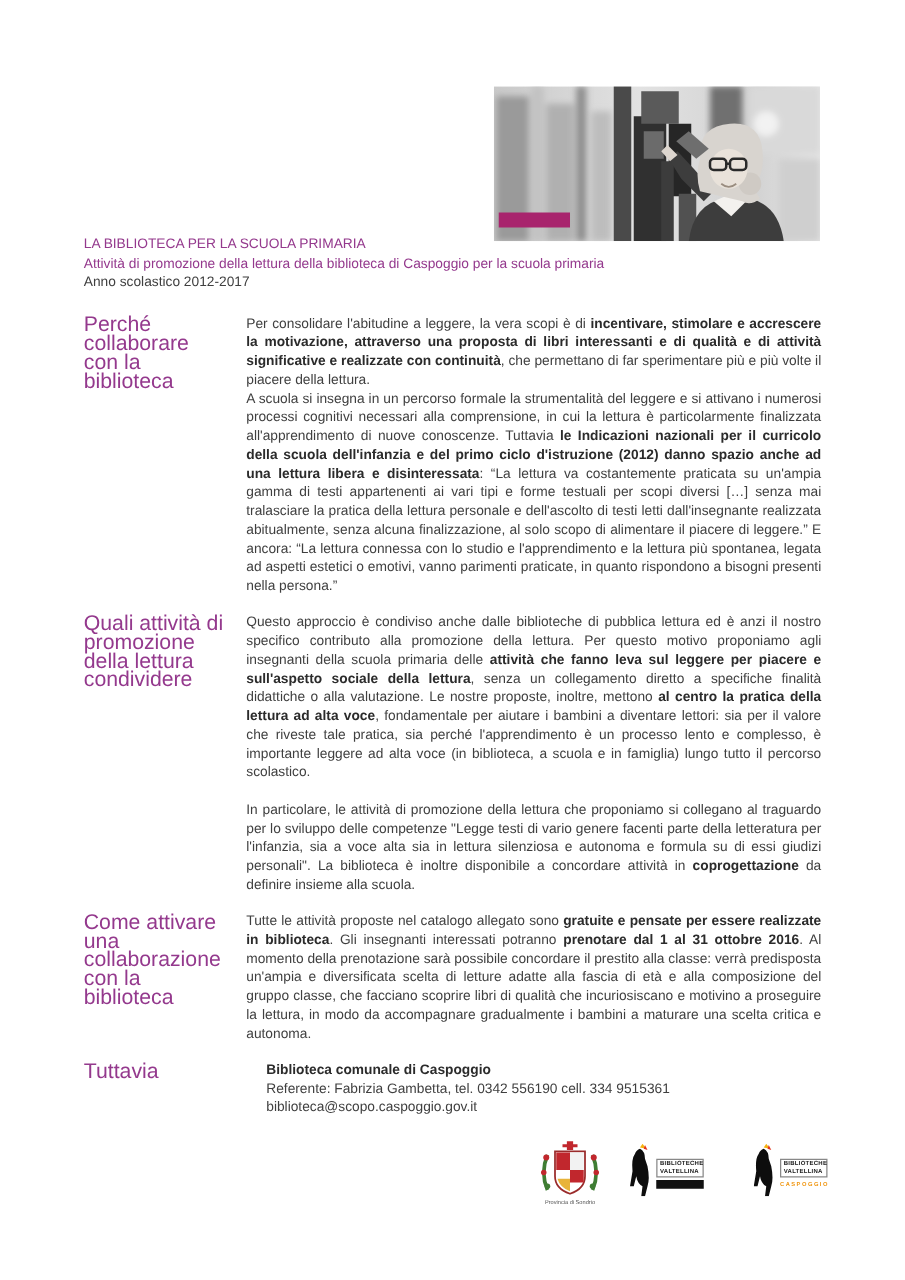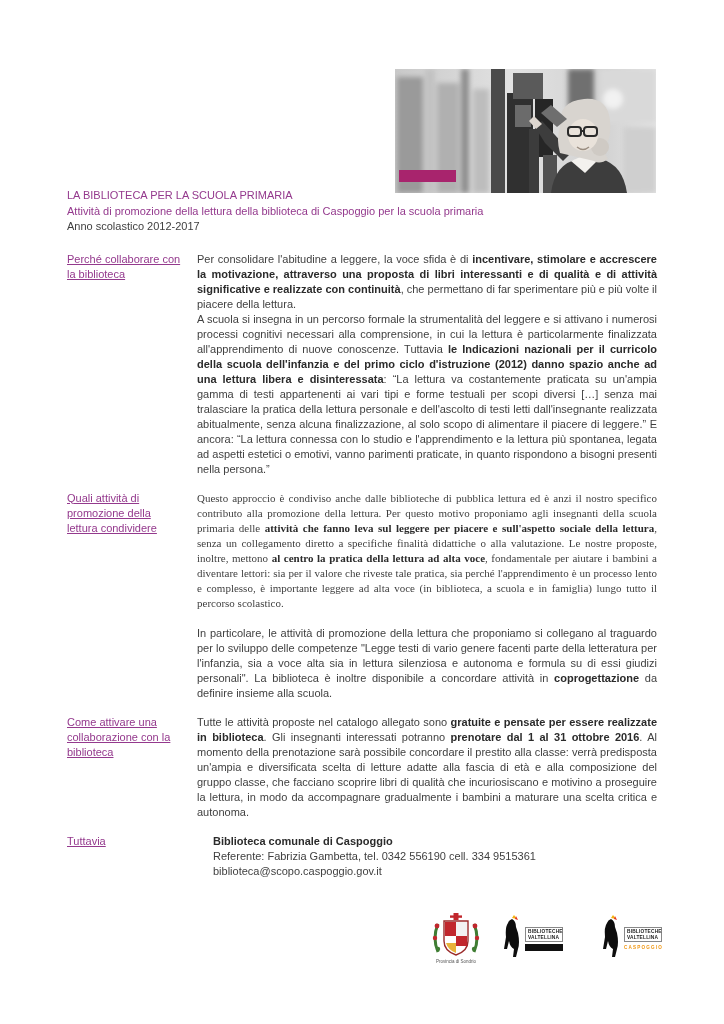--- a/index.html
+++ b/index.html
@@ -15,24 +15,24 @@
   .photo svg{display:block;width:261px;height:124px;}
   .photo-bar{position:absolute;left:4px;top:101px;width:57px;height:12px;background:#a8246d;}
 
   
   .content{position:absolute;left:67px;top:188px;width:590px;}
   .t1,.t2{color:#94398d;font-size:11px;line-height:15.5px;}
   .t3{color:#3f3f3f;font-size:11px;line-height:15.5px;}
   .title-block{margin-bottom:17px;}
 
   .section{display:grid;grid-template-columns:130px 460px;margin-bottom:14px;}
-  .label{color:#94398d;font-size:11px;line-height:15px;padding-right:16px;text-decoration:underline;}
+  .label{color:#94398d;font-size:17px;line-height:15px;padding-right:16px;}
   .body-col{color:#3f3f3f;font-size:11px;line-height:15px;text-align:justify;}
   .body-col p{margin:0;}
-  .body-col p.gap-after{margin-bottom:15px;font-family:Liberation Serif, serif;}
+  .body-col p.gap-after{margin-bottom:15px;}
   .body-col span.b{font-weight:700;color:#2b2b2b;}
   .contacts .body-col{text-align:left;margin-left:16px;}
   .contacts .line{margin:0;}
   .contacts .line.b{font-weight:700;color:#2b2b2b;}
 
   
   .logos{position:absolute;left:424px;top:912px;display:flex;align-items:flex-start;}
   .logo{display:flex;flex-direction:column;align-items:center;}
   .logo-crest{width:64px;margin-right:16px;}
   .crest-cap{font-size:4.5px;color:#555;margin-top:1px;white-space:nowrap;}
@@ -109,21 +109,21 @@
 
     <div class="title-block">
       <div class="t1">LA BIBLIOTECA PER LA SCUOLA PRIMARIA</div>
       <div class="t2">Attività di promozione della lettura della biblioteca di Caspoggio per la scuola primaria</div>
       <div class="t3">Anno scolastico 2012-2017</div>
     </div>
 
     <div class="section">
       <div class="label">Perché collaborare con la biblioteca</div>
       <div class="body-col">
-        <p><span>Per consolidare l'abitudine a leggere, la voce sfida è di </span><span class="b">incentivare, stimolare e accrescere la motivazione, attraverso una proposta di libri interessanti e di qualità e di attività significative e realizzate con continuità</span><span>, che permettano di far sperimentare più e più volte il piacere della lettura.</span></p>
+        <p><span>Per consolidare l'abitudine a leggere, la vera scopi è di </span><span class="b">incentivare, stimolare e accrescere la motivazione, attraverso una proposta di libri interessanti e di qualità e di attività significative e realizzate con continuità</span><span>, che permettano di far sperimentare più e più volte il piacere della lettura.</span></p>
         <p><span>A scuola si insegna in un percorso formale la strumentalità del leggere e si attivano i numerosi processi cognitivi necessari alla comprensione, in cui la lettura è particolarmente finalizzata all'apprendimento di nuove conoscenze. Tuttavia </span><span class="b">le Indicazioni nazionali per il curricolo della scuola dell'infanzia e del primo ciclo d'istruzione (2012) danno spazio anche ad una lettura libera e disinteressata</span><span>: “La lettura va costantemente praticata su un'ampia gamma di testi appartenenti ai vari tipi e forme testuali per scopi diversi […] senza mai tralasciare la pratica della lettura personale e dell'ascolto di testi letti dall'insegnante realizzata abitualmente, senza alcuna finalizzazione, al solo scopo di alimentare il piacere di leggere.” E ancora: “La lettura connessa con lo studio e l'apprendimento e la lettura più spontanea, legata ad aspetti estetici o emotivi, vanno parimenti praticate, in quanto rispondono a bisogni presenti nella persona.”</span></p>
       </div>
     </div>
 
     <div class="section">
       <div class="label">Quali attività di promozione della lettura condividere</div>
       <div class="body-col">
         <p class="gap-after"><span>Questo approccio è condiviso anche dalle biblioteche di pubblica lettura ed è anzi il nostro specifico contributo alla promozione della lettura. Per questo motivo proponiamo agli insegnanti della scuola primaria delle </span><span class="b">attività che fanno leva sul leggere per piacere e sull'aspetto sociale della lettura</span><span>, senza un collegamento diretto a specifiche finalità didattiche o alla valutazione. Le nostre proposte, inoltre, mettono </span><span class="b">al centro la pratica della lettura ad alta voce</span><span>, fondamentale per aiutare i bambini a diventare lettori: sia per il valore che riveste tale pratica, sia perché l'apprendimento è un processo lento e complesso, è importante leggere ad alta voce (in biblioteca, a scuola e in famiglia) lungo tutto il percorso scolastico.</span></p>
         <p><span>In particolare, le attività di promozione della lettura che proponiamo si collegano al traguardo per lo sviluppo delle competenze "Legge testi di vario genere facenti parte della letteratura per l'infanzia, sia a voce alta sia in lettura silenziosa e autonoma e formula su di essi giudizi personali". La biblioteca è inoltre disponibile a concordare attività in </span><span class="b">coprogettazione</span><span> da definire insieme alla scuola.</span></p>
       </div>

